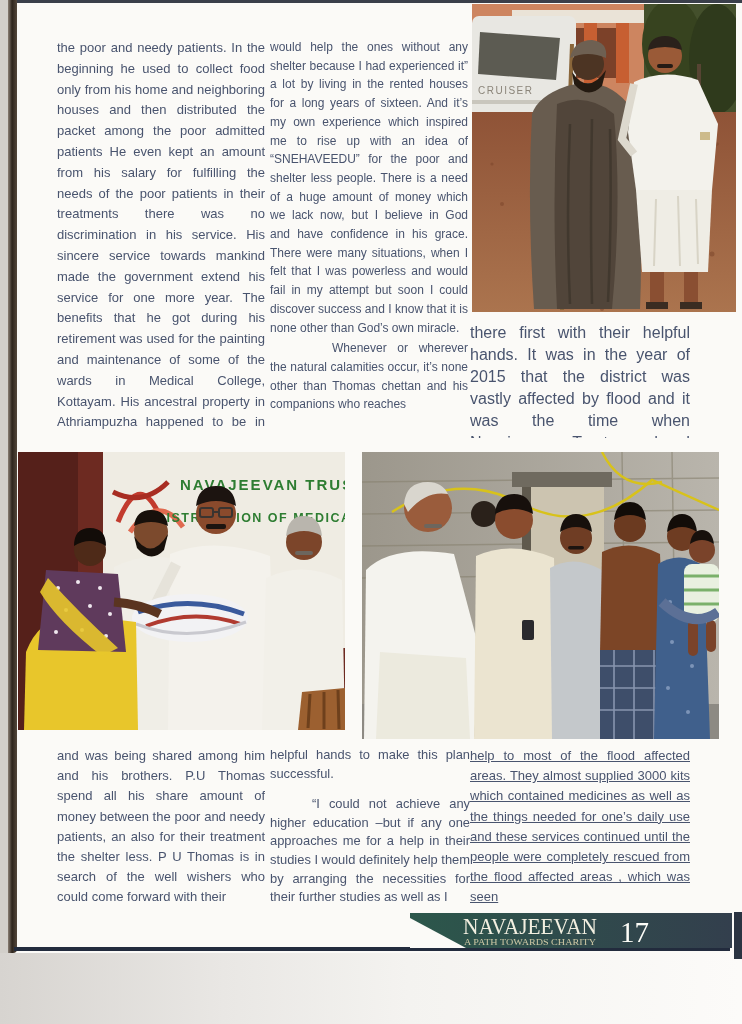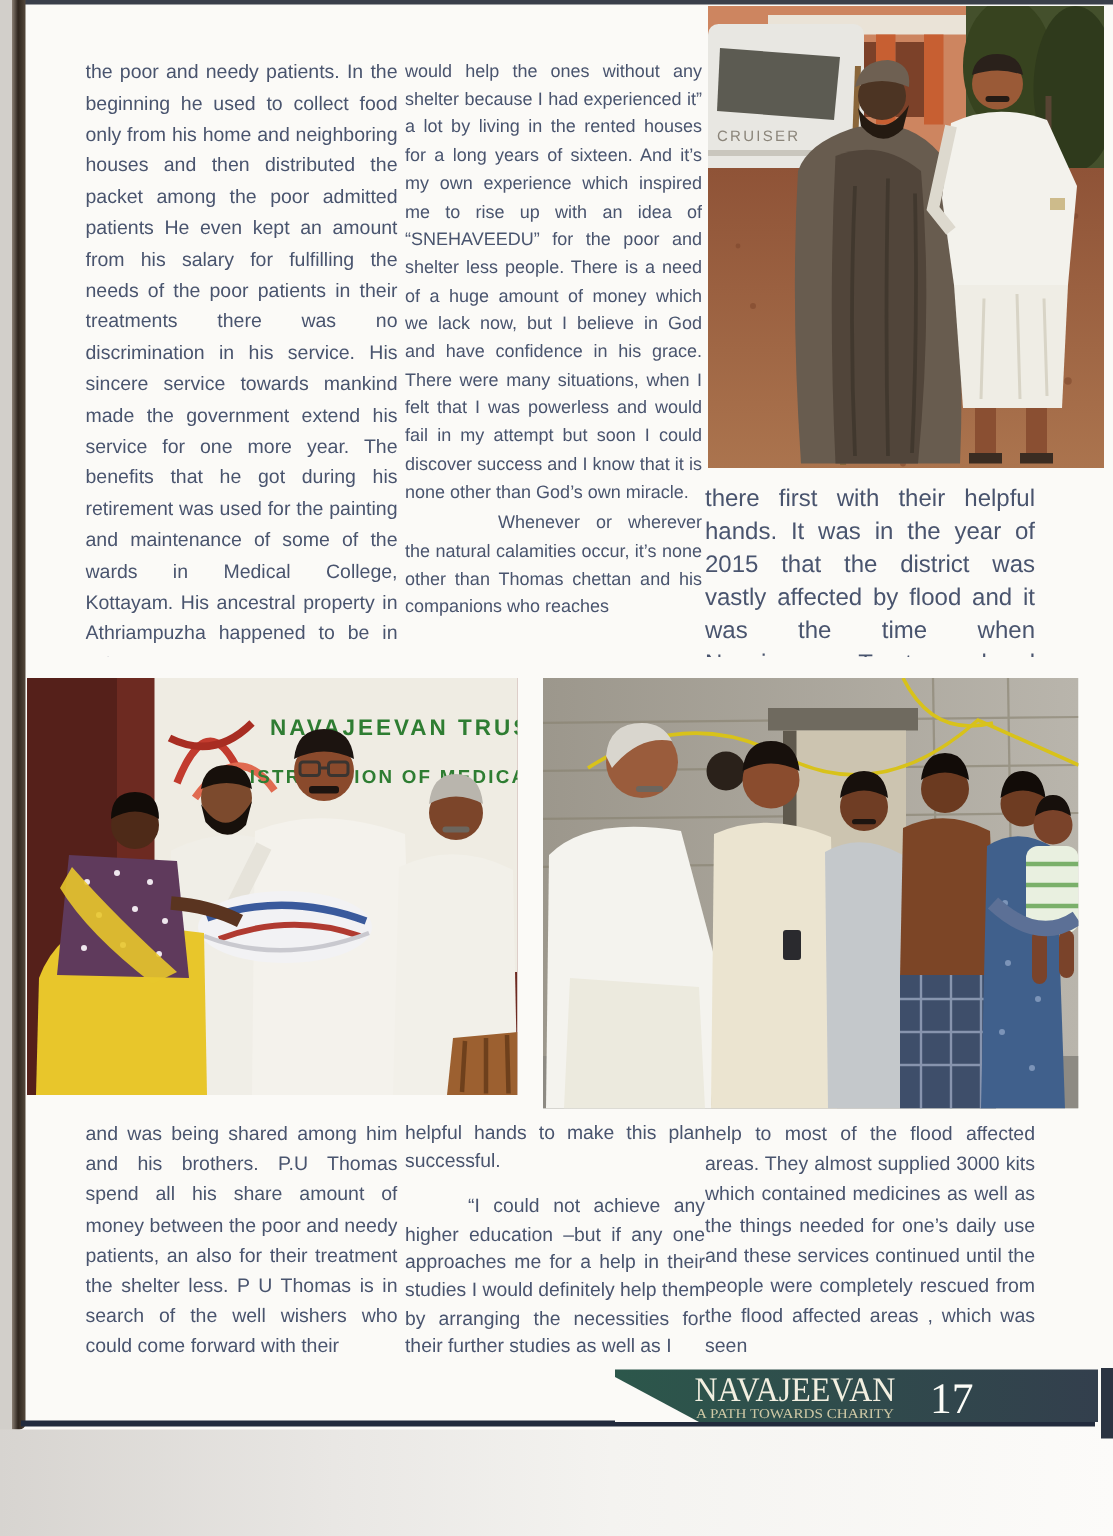--- a/index.html
+++ b/index.html
@@ -15,21 +15,21 @@
   
   .col{position:absolute;color:#49546e;text-align:justify;overflow:hidden;}
   .col p{margin:0;}
   .c1{left:57px;top:38px;width:208px;height:400px;font-size:13px;line-height:20.8px;}
   .c2{left:270px;top:38px;width:198px;height:400px;font-size:12px;line-height:18.7px;}
   .c2 .p2{margin-top:2px;text-indent:62px;}
   .c3{left:470px;top:322px;width:220px;height:116px;font-size:16px;line-height:22px;}
   .c4{left:57px;top:746px;width:208px;height:166px;font-size:13px;line-height:20.2px;}
   .c5{left:270px;top:746px;width:200px;height:166px;font-size:12.9px;line-height:18.6px;}
   .c5 .p2{margin-top:12px;text-indent:42px;}
-  .c6{left:470px;top:746px;width:220px;height:166px;font-size:13px;line-height:20.2px;}
+  .c6{left:470px;top:746px;width:220px;height:166px;font-size:13px;line-height:20.2px;text-decoration:underline;}
   
   .photo{position:absolute;display:block;}
   .ph1{left:472px;top:4px;}
   .ph2{left:18px;top:452px;}
   .ph3{left:362px;top:452px;}
   
   .footer-rule{position:absolute;left:14px;top:947px;width:716px;height:4px;background:#222b3d;}
   .footer-banner{position:absolute;left:410px;top:911px;}
   .edge-sliver{position:absolute;left:734px;top:912px;width:8px;height:47px;background:#2b3442;}
   svg text{font-family:"Liberation Sans",sans-serif;}

